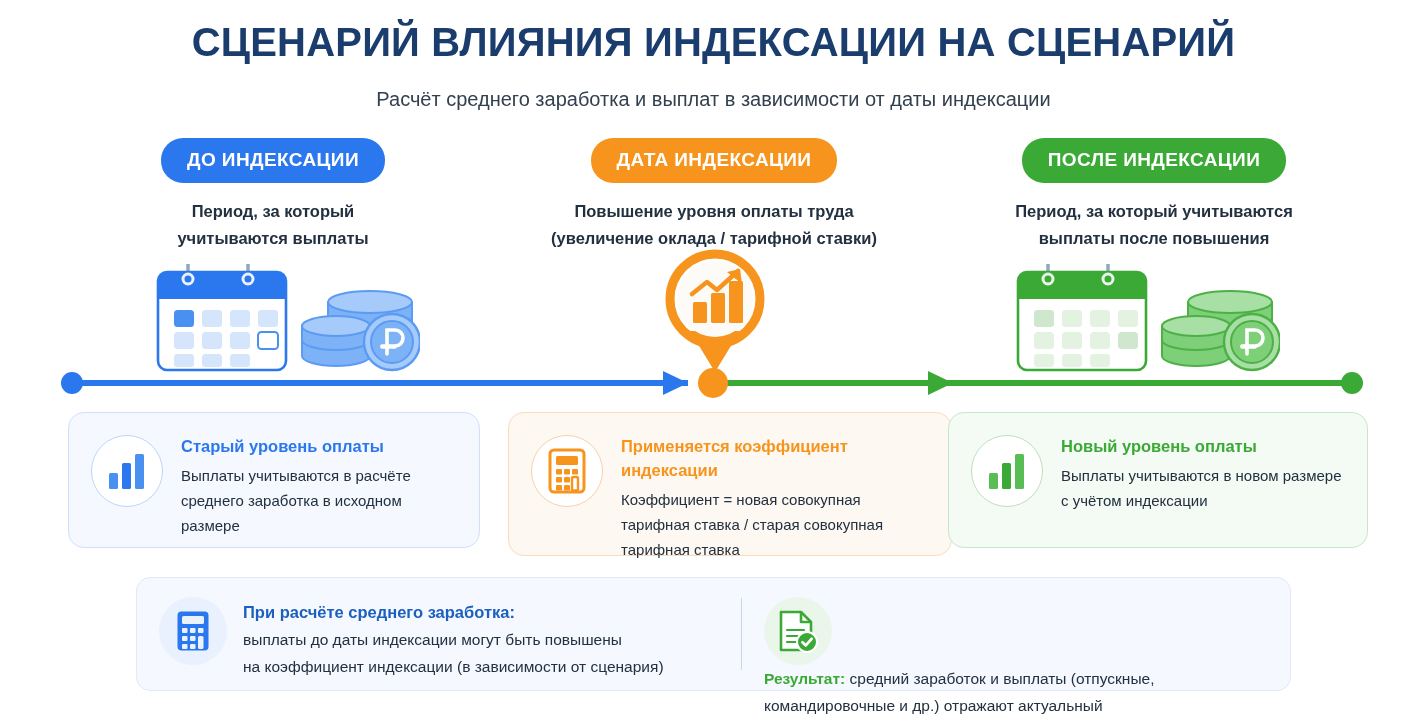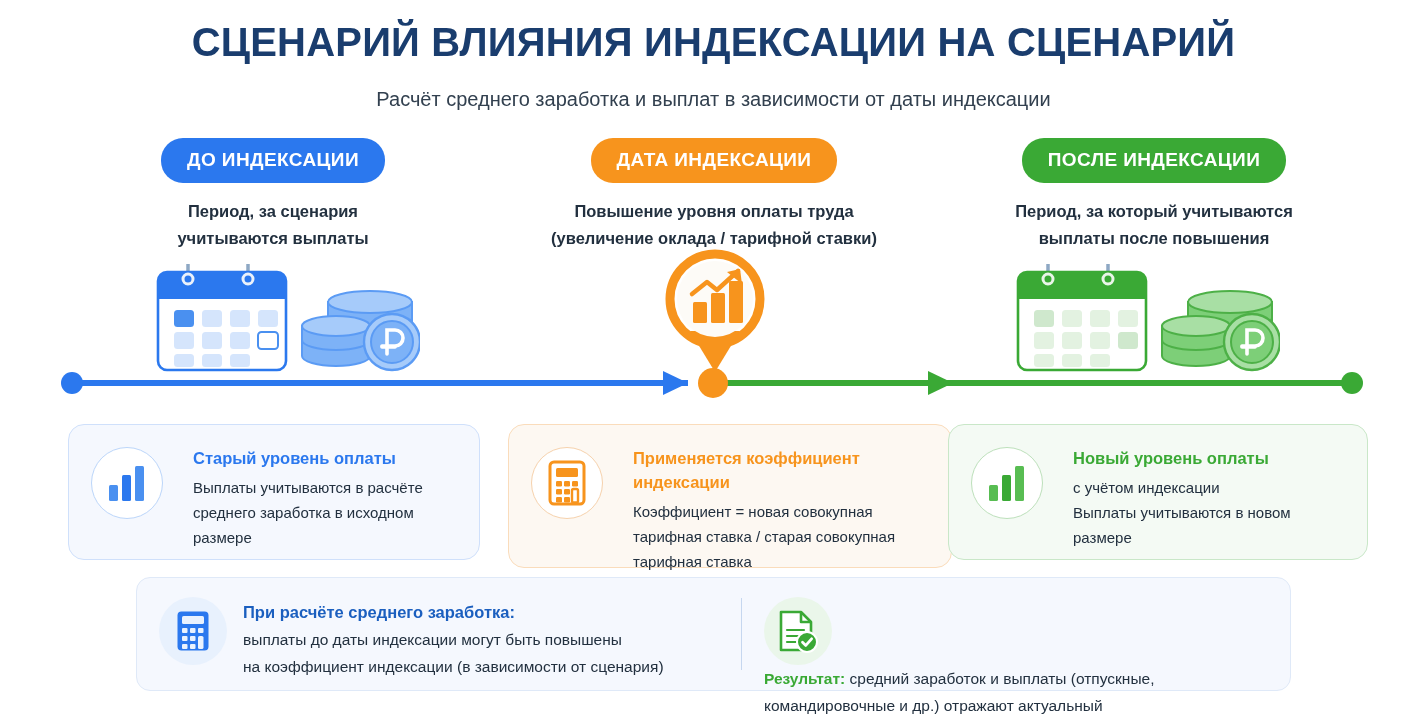--- a/index.html
+++ b/index.html
@@ -57,25 +57,24 @@
   .iconrow.right { left: 1010px; }
   .iconrow svg { display: block; }
 
   .pin { position: absolute; left: 660px; top: 248px; }
 
   
   .timeline { position: absolute; left: 0; top: 362px; width: 1427px; height: 36px; }
 
   
   .card {
-    position: absolute; top: 424px;
+    position: absolute; top: 412px;
     border-radius: 16px; border: 1px solid;
     display: flex; align-items: flex-start;
     padding: 20px 20px 9px 22px;
-    gap: 12px;
   }
   .card-1 { left: 68px;  width: 412px; height: 136px;
             background: #f5f8fe; border-color: #cfe0fb; }
   .card-2 { left: 508px; width: 444px; height: 144px;
             background: #fdf8f2; border-color: #fadcbb; }
   .card-3 { left: 948px; width: 420px; height: 136px;
             background: #f4faf4; border-color: #c9e7c8; }
 
   .card-icon {
     flex: 0 0 auto; width: 72px; height: 72px; border-radius: 50%;
@@ -124,21 +123,21 @@
 <body>
 
 <div class="stage">
 
   <div class="title">СЦЕНАРИЙ ВЛИЯНИЯ ИНДЕКСАЦИИ НА СЦЕНАРИЙ</div>
   <div class="subtitle">Расчёт среднего заработка и выплат в зависимости от даты индексации</div>
 
   <div class="col col-1">
     <div class="badge badge-blue">ДО ИНДЕКСАЦИИ</div>
     <div class="col-desc">
-      <div>Период, за сценария</div>
+      <div>Период, за который</div>
       <div>учитываются выплаты</div>
     </div>
   </div>
 
   <div class="col col-2">
     <div class="badge badge-orange">ДАТА ИНДЕКСАЦИИ</div>
     <div class="col-desc">
       <div>Повышение уровня оплаты труда</div>
       <div>(увеличение оклада / тарифной ставки)</div>
     </div>
@@ -330,22 +329,22 @@
     <div class="card-icon ci-green">
       <svg width="40" height="36" viewBox="0 0 40 36">
         <rect x="2" y="20" width="9" height="16" rx="1.5" fill="#58bd52"></rect>
         <rect x="15" y="10" width="9" height="26" rx="1.5" fill="#3aa935"></rect>
         <rect x="28" y="1" width="9" height="35" rx="1.5" fill="#58bd52"></rect>
       </svg>
     </div>
     <div class="card-body">
       <div class="card-title t-green">Новый уровень оплаты</div>
       <div class="card-text">
+        <div>Выплаты учитываются в новом размере</div>
         <div>с учётом индексации</div>
-        <div>Выплаты учитываются в новом размере</div>
       </div>
     </div>
   </div>
 
   <div class="panel">
 
     <div class="panel-half panel-left">
       <div class="panel-icon pi-blue">
         <svg width="34" height="42" viewBox="0 0 34 42">
           <rect x="1.5" y="1.5" width="31" height="39" rx="4" fill="#2b78ee"></rect>

